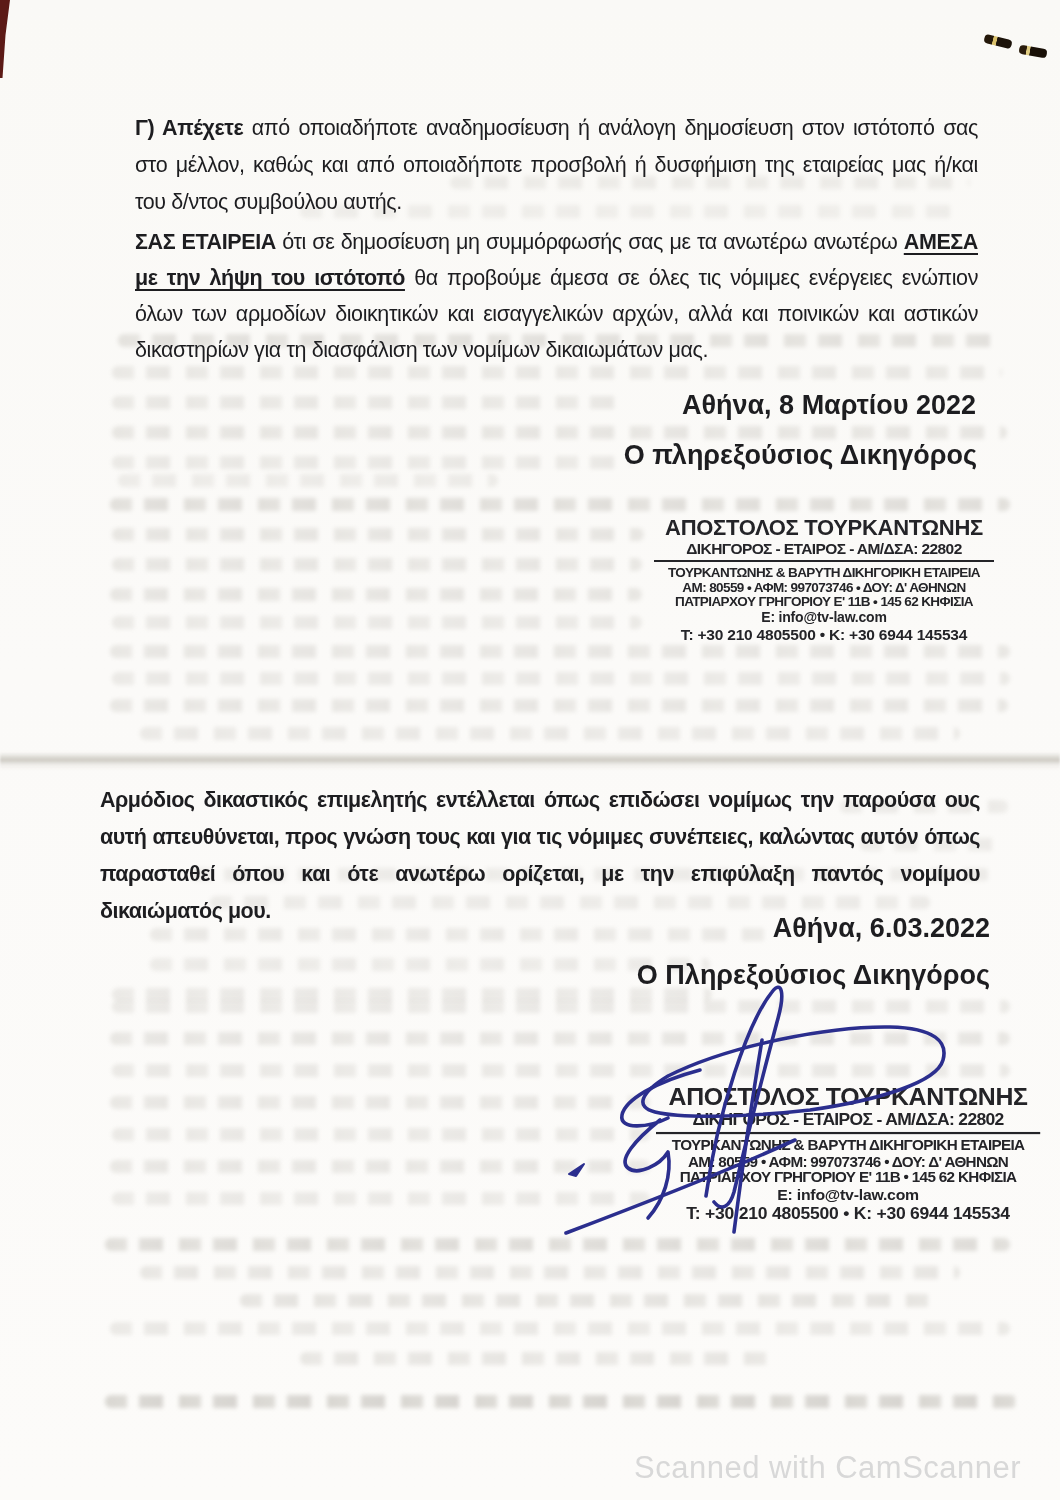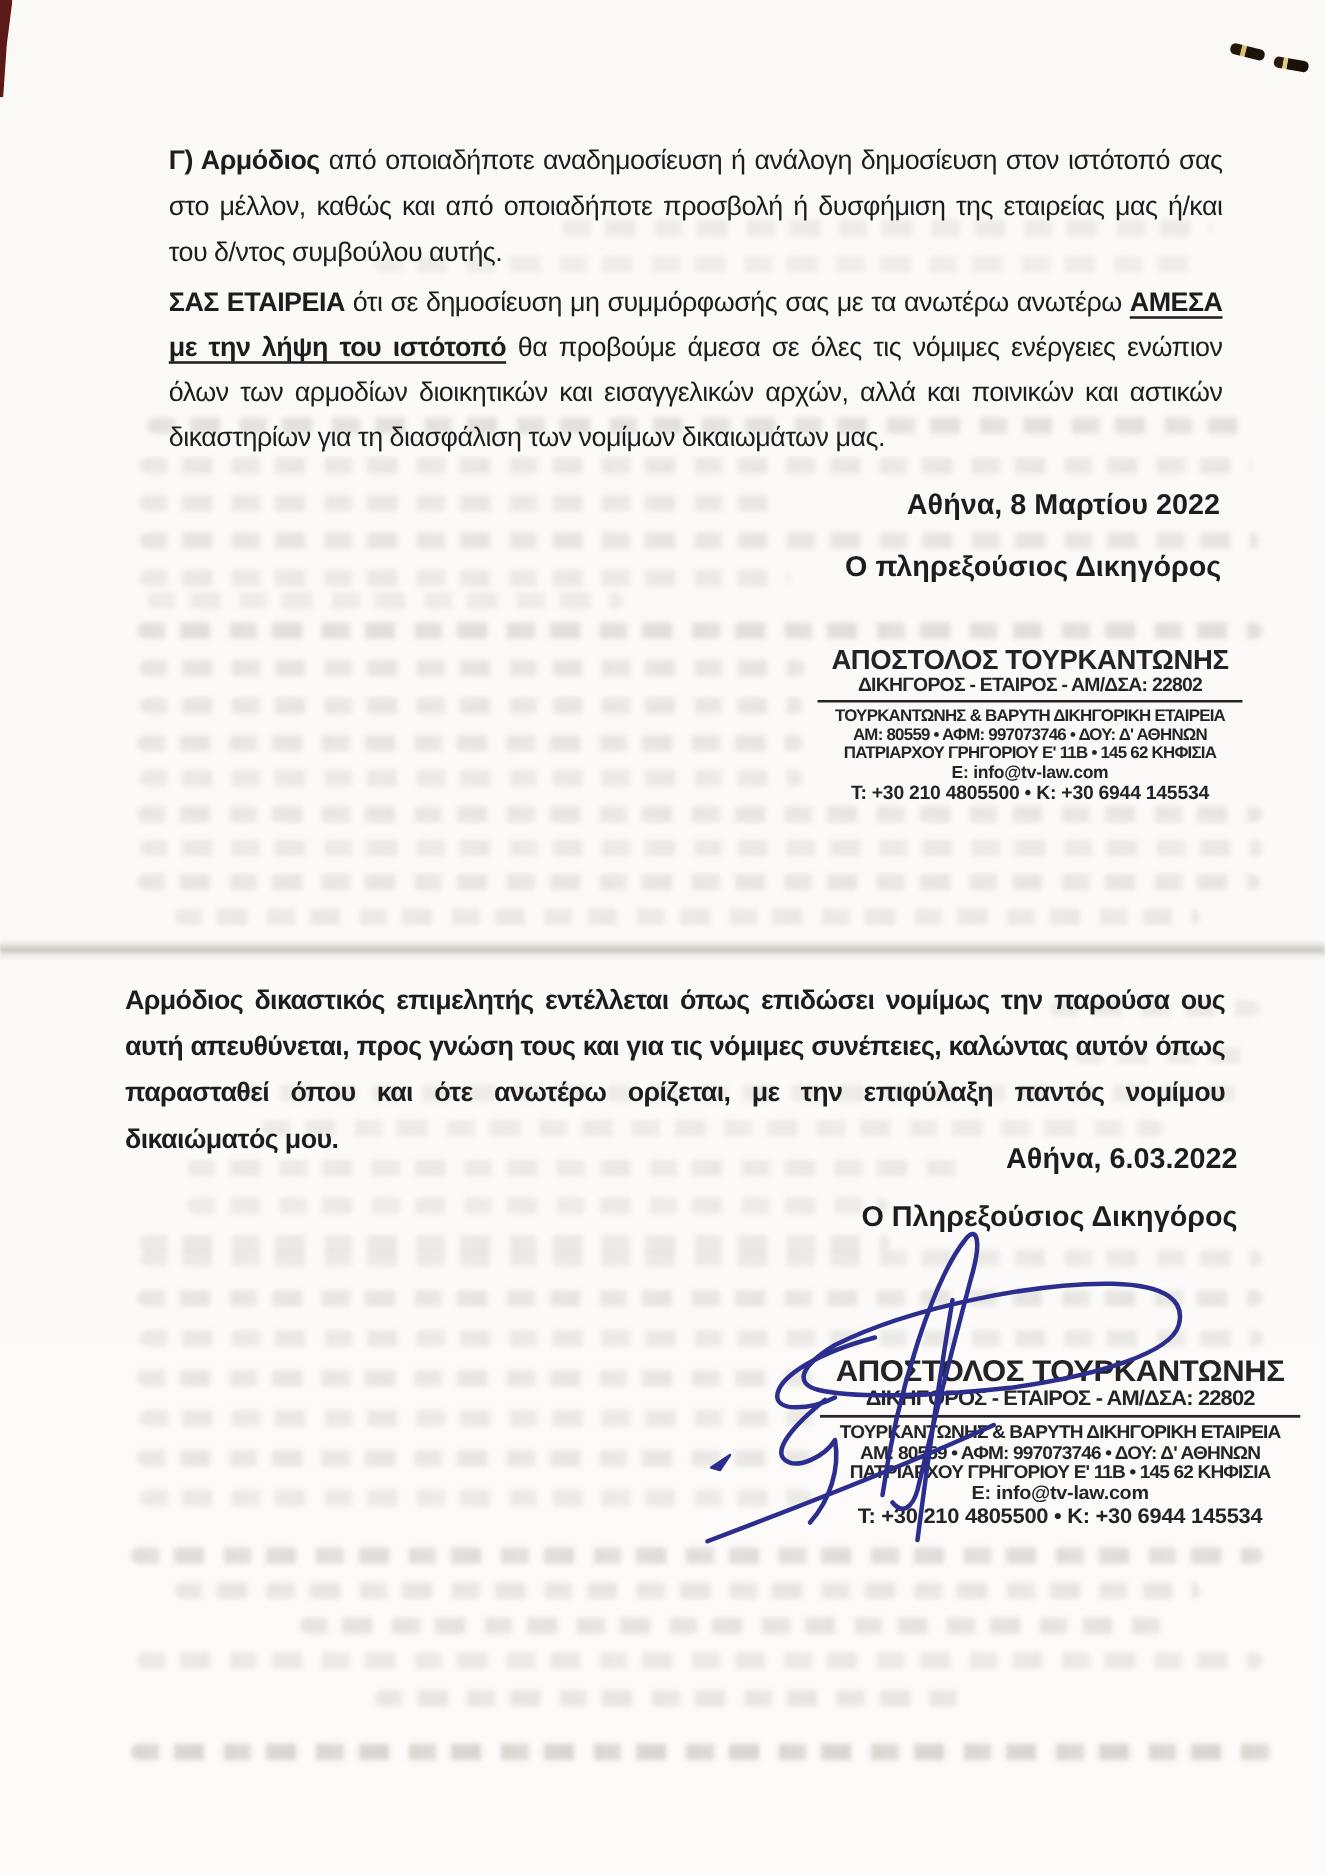--- a/index.html
+++ b/index.html
@@ -22,21 +22,21 @@
   .bleed-layer{position:absolute;inset:0;pointer-events:none;}
   .bleed{position:absolute;height:13px;border-radius:6px;filter:blur(2.2px);
     background:repeating-linear-gradient(90deg,#8a8578 0px,#9b968c 22px,transparent 22px,transparent 34px,#908b81 34px,#857f75 58px,transparent 58px,transparent 74px);}
   
   .para{position:absolute;margin:0;text-align:justify;font-size:21.5px;line-height:37px;letter-spacing:-0.4px;}
   .p1{left:135px;top:110px;width:843px;}
   .p2{left:135px;top:224px;width:843px;line-height:36px;}
   .p3{left:100px;top:782px;width:880px;font-weight:700;letter-spacing:-0.5px;}
   .b{font-weight:700;}
   .u{text-decoration:underline;text-underline-offset:4px;text-decoration-thickness:2px;}
-  .rline{position:absolute;font-weight:700;font-size:23px;white-space:nowrap;}
+  .rline{position:absolute;font-weight:700;font-size:27px;white-space:nowrap;}
   .date1{right:84px;top:390px;}
   .signer1{right:83px;top:440px;}
   .date2{right:70px;top:913px;}
   .signer2{right:70px;top:960px;}
   
   .stamp{position:absolute;width:340px;text-align:center;color:#242428;font-weight:700;}
   .stamp1{left:654px;top:516px;}
   .stamp2{left:656px;top:1084px;transform:scale(1.13,1.09);transform-origin:top left;}
   .s-name{font-size:22px;line-height:24px;letter-spacing:-0.3px;white-space:nowrap;}
   .s-role{font-size:15.5px;line-height:18px;letter-spacing:-0.6px;white-space:nowrap;
@@ -93,21 +93,21 @@
       <div class="bleed" style="left: 112px; top: 1192px; width: 538px; opacity: 0.14;"></div>
       <div class="bleed" style="left: 105px; top: 1238px; width: 905px; opacity: 0.24;"></div>
       <div class="bleed" style="left: 140px; top: 1266px; width: 820px; opacity: 0.17;"></div>
       <div class="bleed" style="left: 240px; top: 1294px; width: 700px; opacity: 0.19;"></div>
       <div class="bleed" style="left: 110px; top: 1322px; width: 900px; opacity: 0.15;"></div>
       <div class="bleed" style="left: 300px; top: 1352px; width: 470px; opacity: 0.17;"></div>
       <div class="bleed" style="left: 105px; top: 1395px; width: 912px; opacity: 0.3;"></div>
     </div>
   <div class="fold-band"></div>
 
-  <p class="para p1"><span class="b">Γ) Αρμόδιος </span><span>από οποιαδήποτε αναδημοσίευση ή ανάλογη δημοσίευση στον ιστότοπό σας στο μέλλον, καθώς και από οποιαδήποτε προσβολή ή δυσφήμιση της εταιρείας μας ή/και του δ/ντος συμβούλου αυτής.</span></p>
+  <p class="para p1"><span class="b">Γ) Απέχετε </span><span>από οποιαδήποτε αναδημοσίευση ή ανάλογη δημοσίευση στον ιστότοπό σας στο μέλλον, καθώς και από οποιαδήποτε προσβολή ή δυσφήμιση της εταιρείας μας ή/και του δ/ντος συμβούλου αυτής.</span></p>
 
   <p class="para p2"><span class="b">ΣΑΣ ΕΤΑΙΡΕΙΑ </span><span>ότι σε δημοσίευση μη συμμόρφωσής σας με τα ανωτέρω ανωτέρω </span><span class="b u">ΑΜΕΣΑ με την λήψη του ιστότοπό</span><span> θα προβούμε άμεσα σε όλες τις νόμιμες ενέργειες ενώπιον όλων των αρμοδίων διοικητικών και εισαγγελικών αρχών, αλλά και ποινικών και αστικών δικαστηρίων για τη διασφάλιση των νομίμων δικαιωμάτων μας.</span></p>
 
   <div class="rline date1">Αθήνα, 8 Μαρτίου 2022</div>
   <div class="rline signer1">Ο πληρεξούσιος Δικηγόρος</div>
 
   <div class="stamp stamp1">
     <div class="s-name">ΑΠΟΣΤΟΛΟΣ ΤΟΥΡΚΑΝΤΩΝΗΣ</div>
     <div class="s-role">ΔΙΚΗΓΟΡΟΣ - ΕΤΑΙΡΟΣ - ΑΜ/ΔΣΑ: 22802</div>
     <div class="s-firm">ΤΟΥΡΚΑΝΤΩΝΗΣ &amp; ΒΑΡΥΤΗ ΔΙΚΗΓΟΡΙΚΗ ΕΤΑΙΡΕΙΑ</div>
@@ -136,14 +136,15 @@
     <g fill="none" stroke="#2b2e8e" stroke-width="3.6" stroke-linecap="round" stroke-linejoin="round">
       <path d="M 706 1196 C 718 1110 748 1022 772 992 C 781 980 786 991 777 1022 C 760 1086 744 1150 734 1192 C 730 1206 722 1212 714 1202"></path>
       <path d="M 762 1040 C 752 1100 742 1170 734 1232"></path>
       <path d="M 668 1076 C 730 1045 830 1026 890 1027 C 935 1028 948 1042 943 1060 C 937 1082 880 1100 810 1110 C 740 1118 680 1118 655 1112 C 635 1107 640 1093 668 1076"></path>
       <path d="M 700 1070 C 655 1082 625 1100 622 1115 C 619 1130 648 1128 668 1118 M 660 1120 C 635 1140 618 1160 628 1168 C 638 1176 660 1165 668 1152 C 672 1175 664 1200 648 1218"></path>
       <path d="M 795 1140 C 730 1170 640 1205 566 1233"></path>
       <path fill="#2b2e8e" stroke-width="2" d="M 569 1174 L 584 1164 L 576 1176 Z"></path>
     </g>
   </svg>
 
+  <div class="watermark">Scanned with CamScanner</div>
 
 </div>
 
 </body></html>

